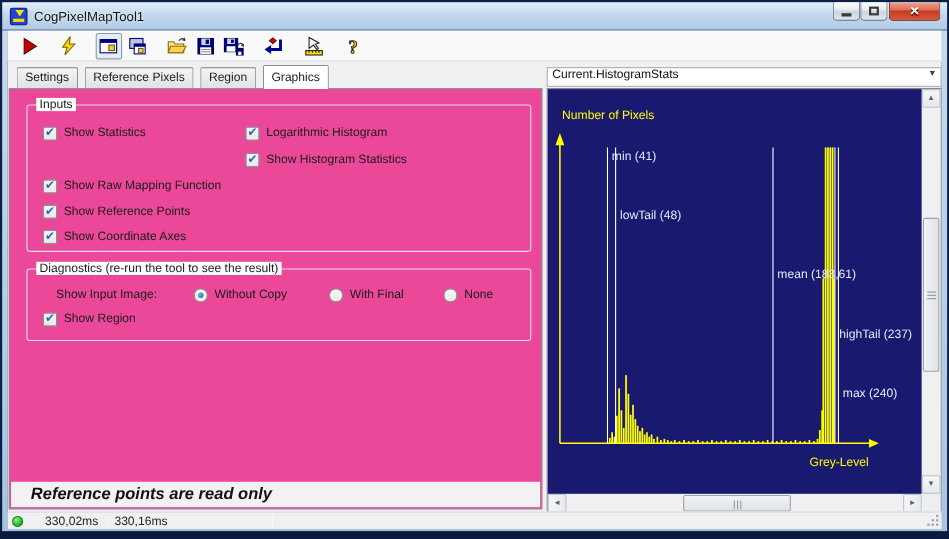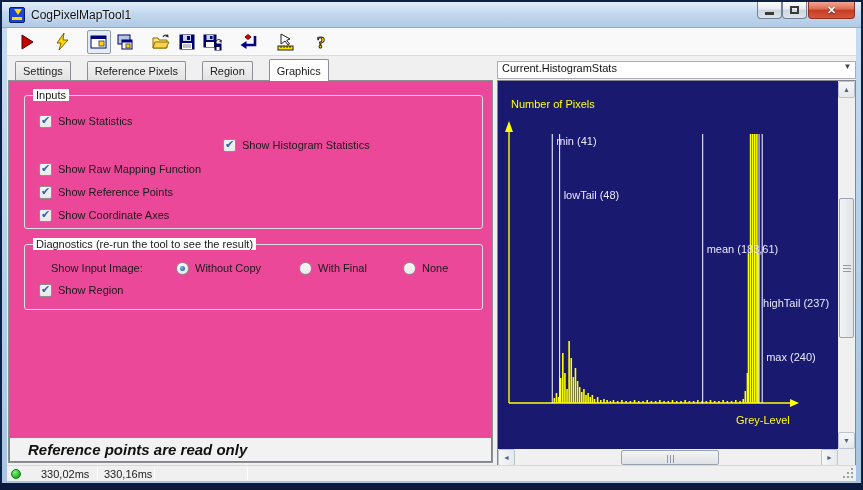--- a/index.html
+++ b/index.html
@@ -50,21 +50,21 @@
   .tbtn { width:24px; height:24px; display:flex; align-items:center; justify-content:center; margin-left:2px; }
   .tbtn.gap { margin-left:12px; }
   .tbtn.pressed { border:1px solid #8a9cb2; background:#e4ecf5; border-radius:2px; }
   .tbtn svg { display:block; }
 
   
   .tabs { position:absolute; left:8px; top:30px; height:22px; display:flex; align-items:flex-end; z-index:3; }
   .tab {
     height:19px; padding:0 7px; display:flex; align-items:center;
     background:linear-gradient(#f4f4f4,#e2e2e2); border:1px solid #8c8f94;
-    border-bottom:none; border-radius:2px 2px 0 0; margin-right:16px; color:#222;
+    border-bottom:none; border-radius:2px 2px 0 0; margin-right:6px; color:#222;
   }
   .tab.active { height:22px; background:#fff; position:relative; z-index:4; margin-bottom:-1px; }
 
   .page {
     position:absolute; left:1px; top:52px; width:485px; height:383px;
     background:#ec4899; border:1px solid #8c8f94; z-index:2;
   }
 
   
   .groupbox { position:absolute; border:1px solid #d5dfe5; border-radius:3px; }
@@ -283,20 +283,24 @@
       </div>
       <div class="ctl-row" style="left:14px; top:89px;">
         <span class="checkbox checked"></span>
         <span>Show Reference Points</span>
       </div>
       <div class="ctl-row" style="left:14px; top:112px;">
         <span class="checkbox checked"></span>
         <span>Show Coordinate Axes</span>
       </div>
 
+      <div class="ctl-row" style="left:198px; top:18px;">
+        <span class="checkbox checked"></span>
+        <span>Logarithmic Histogram</span>
+      </div>
       <div class="ctl-row" style="left:198px; top:42px;">
         <span class="checkbox checked"></span>
         <span>Show Histogram Statistics</span>
       </div>
     </div>
 
     <div class="groupbox gb-diag">
       <div class="gb-title">Diagnostics (re-run the tool to see the result)</div>
 
       <div class="ctl-row" style="left:26px; top:16px;">

